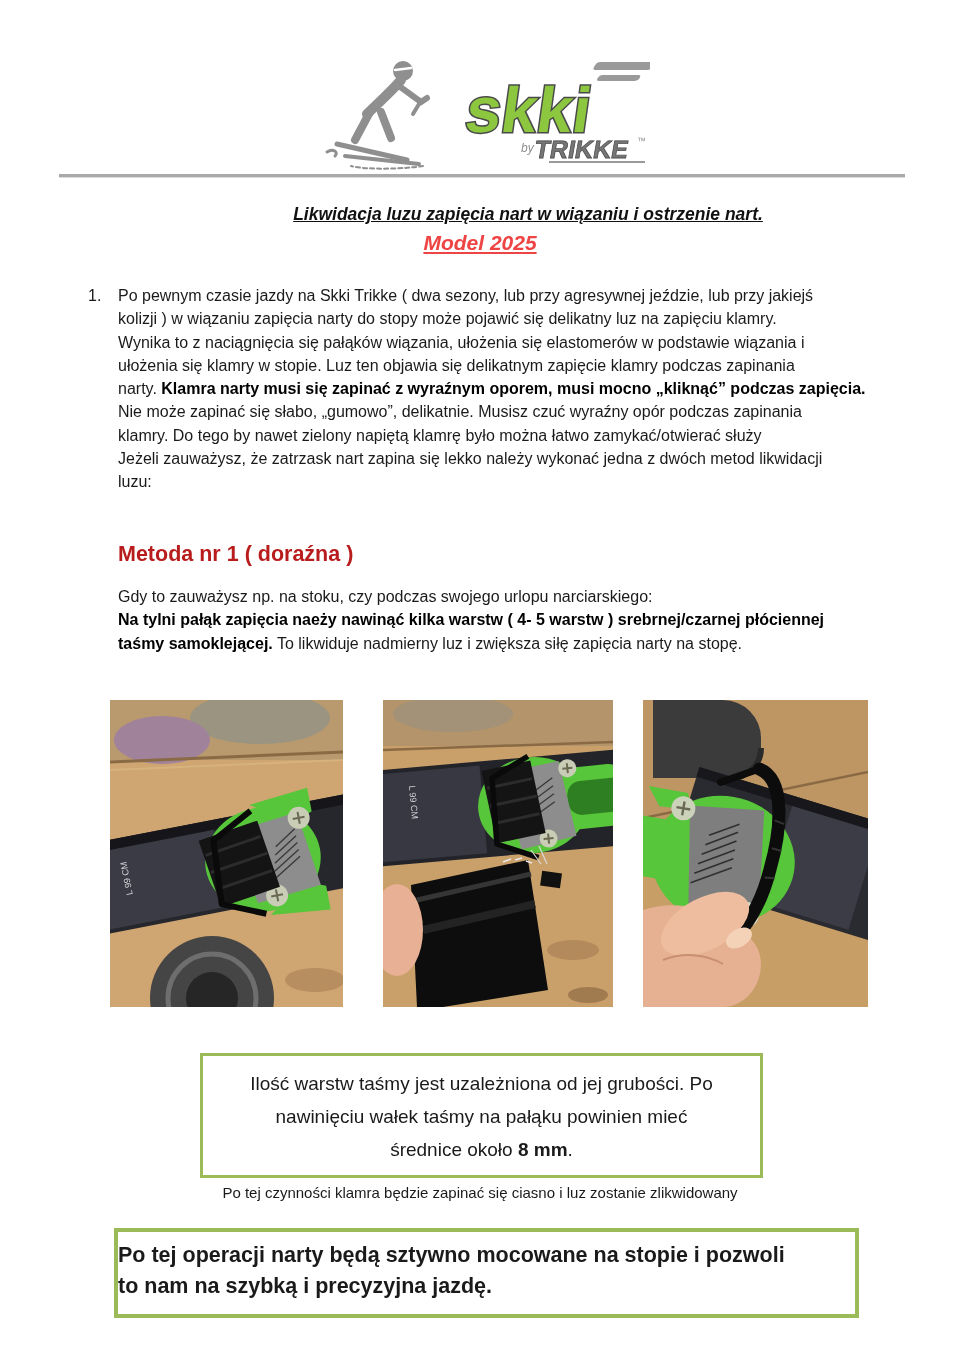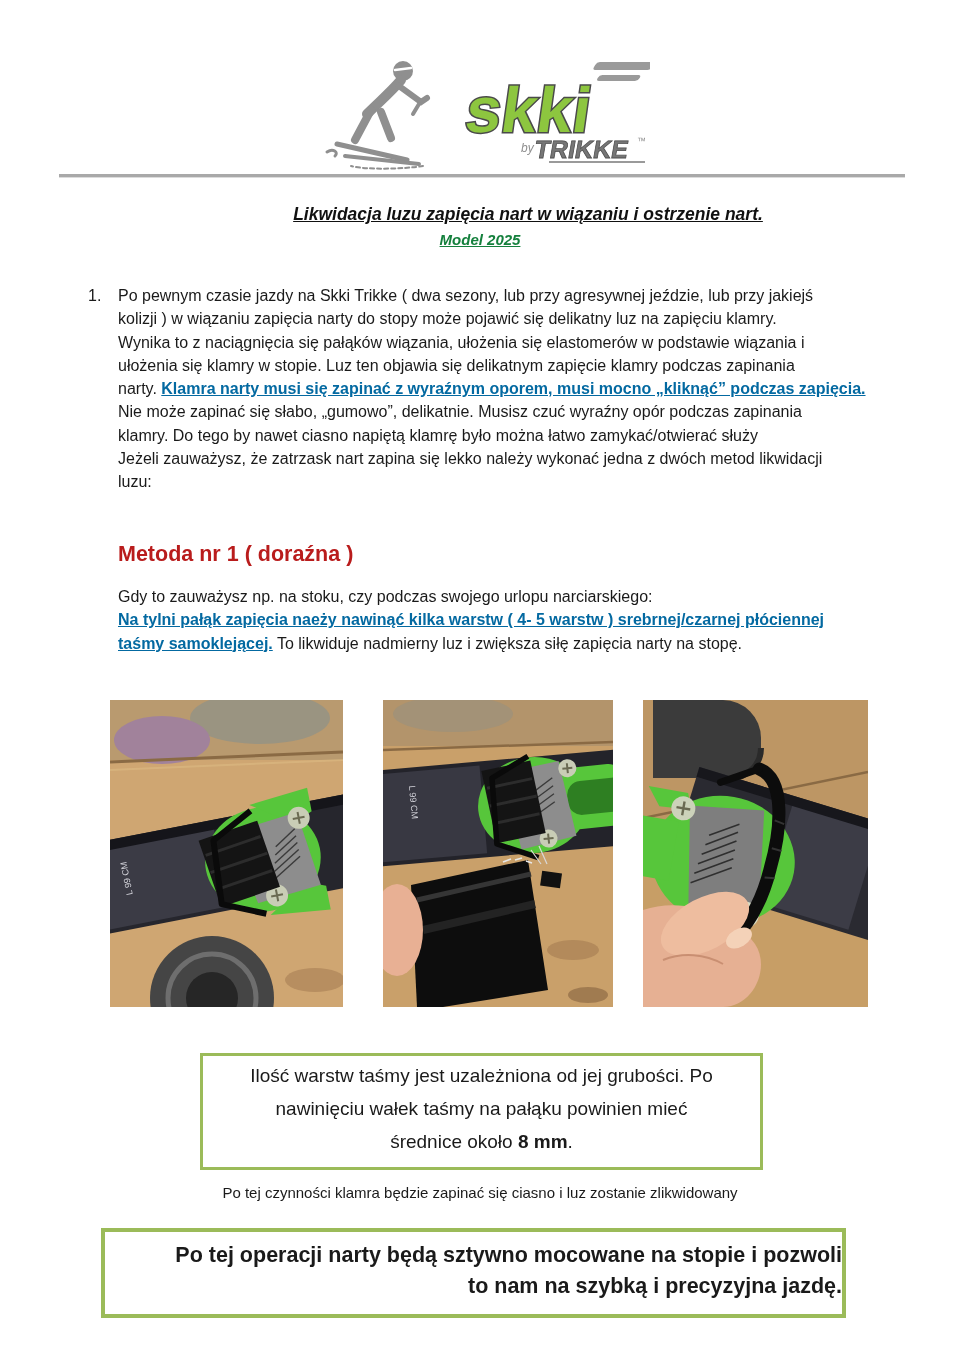--- a/index.html
+++ b/index.html
@@ -14,42 +14,42 @@
   }
   .abs{position:absolute;}
   
   .logo{left:315px;top:48px;width:335px;height:122px;}
   
   .rule{left:59px;top:174px;width:846px;height:3px;background:#a9a9a9;border-bottom:1px solid #dcdcdc;}
   
   .doc-title{left:0;top:204px;width:960px;text-align:center;
     font-size:17.5px;font-weight:bold;font-style:italic;text-decoration:underline;color:#111;margin-left:48px;}
   .doc-subtitle{left:0;top:231px;width:960px;text-align:center;
-    font-size:15px;font-weight:bold;font-style:italic;text-decoration:underline;color:#15803d;}
+    font-size:21px;font-weight:bold;font-style:italic;text-decoration:underline;color:#ef4444;}
   
   .bodyline{font-size:16px;line-height:23.3px;white-space:nowrap;color:#1a1a1a;}
   .intro{left:88px;top:284px;width:820px;}
   .intro .num{position:absolute;left:0;top:0;}
   .intro .lines{margin-left:30px;}
-  .red{color:#0369a1;font-weight:bold;text-decoration:underline;}
+  .red{color:#000000;font-weight:bold;}
   .method{left:118px;top:541px;width:800px;}
   .method-heading{font-size:21.5px;font-weight:bold;color:#b91c1c;line-height:26px;margin-bottom:18px;}
   
   .photo{top:700px;height:307px;overflow:hidden;}
   .photo svg{display:block;}
   .photo1{left:110px;width:233px;}
   .photo2{left:383px;width:230px;}
   .photo3{left:643px;width:225px;}
   
   .box1{left:200px;top:1053px;width:557px;height:108px;border:3px solid #9bbb59;
-    text-align:center;font-size:19px;line-height:33px;padding-top:3px;box-sizing:content-box;}
+    text-align:center;font-size:19px;line-height:33px;padding-top:11px;box-sizing:content-box;}
   .box1 .b{font-weight:bold;}
   .caption{left:0;top:1184px;width:960px;text-align:center;font-size:15px;}
-  .box2{left:101px;top:1228px;width:737px;height:74px;border:4px solid #9bbb59;
-    text-align:right;font-weight:bold;font-size:21.5px;line-height:31px;padding-top:8px;}
+  .box2{left:114px;top:1228px;width:737px;height:74px;border:4px solid #9bbb59;
+    text-align:left;font-weight:bold;font-size:21.5px;line-height:31px;padding-top:8px;}
 </style>
 </head>
 <body>
 
 <div class="page">
 
   <div class="abs logo">
     <svg width="335" height="122" viewBox="0 0 335 122">
 
       <g stroke="#8f8f8f" fill="none" stroke-linecap="round">
@@ -91,21 +91,21 @@
 
   <div class="abs intro">
     <span class="num bodyline">1.</span>
     <div class="lines">
       <div class="bodyline">Po pewnym czasie jazdy na Skki Trikke ( dwa sezony, lub przy agresywnej jeździe, lub przy jakiejś</div>
       <div class="bodyline">kolizji ) w wiązaniu zapięcia narty do stopy może pojawić się delikatny luz na zapięciu klamry.</div>
       <div class="bodyline">Wynika to z naciągnięcia się pałąków wiązania, ułożenia się elastomerów w podstawie wiązania i</div>
       <div class="bodyline">ułożenia się klamry w stopie. Luz ten objawia się delikatnym zapięcie klamry podczas zapinania</div>
       <div class="bodyline"><span>narty. </span><span class="red">Klamra narty musi się zapinać z wyraźnym oporem, musi mocno „kliknąć” podczas zapięcia.</span></div>
       <div class="bodyline">Nie może zapinać się słabo, „gumowo”, delikatnie. Musisz czuć wyraźny opór podczas zapinania</div>
-      <div class="bodyline">klamry. Do tego by nawet ciasno napiętą klamrę było można łatwo zamykać/otwierać służy</div>
+      <div class="bodyline">klamry. Do tego by nawet zielony napiętą klamrę było można łatwo zamykać/otwierać służy</div>
       <div class="bodyline">Jeżeli zauważysz, że zatrzask nart zapina się lekko należy wykonać jedna z dwóch metod likwidacji</div>
       <div class="bodyline">luzu:</div>
     </div>
   </div>
 
   <div class="abs method">
     <div class="method-heading">Metoda nr 1 ( doraźna )</div>
     <div class="bodyline">Gdy to zauważysz np. na stoku, czy podczas swojego urlopu narciarskiego:</div>
     <div class="bodyline red">Na tylni pałąk zapięcia naeży nawinąć kilka  warstw ( 4- 5 warstw ) srebrnej/czarnej płóciennej</div>
     <div class="bodyline"><span class="red">taśmy samoklejącej.</span><span> To likwiduje nadmierny luz i zwiększa siłę zapięcia narty na stopę.</span></div>

